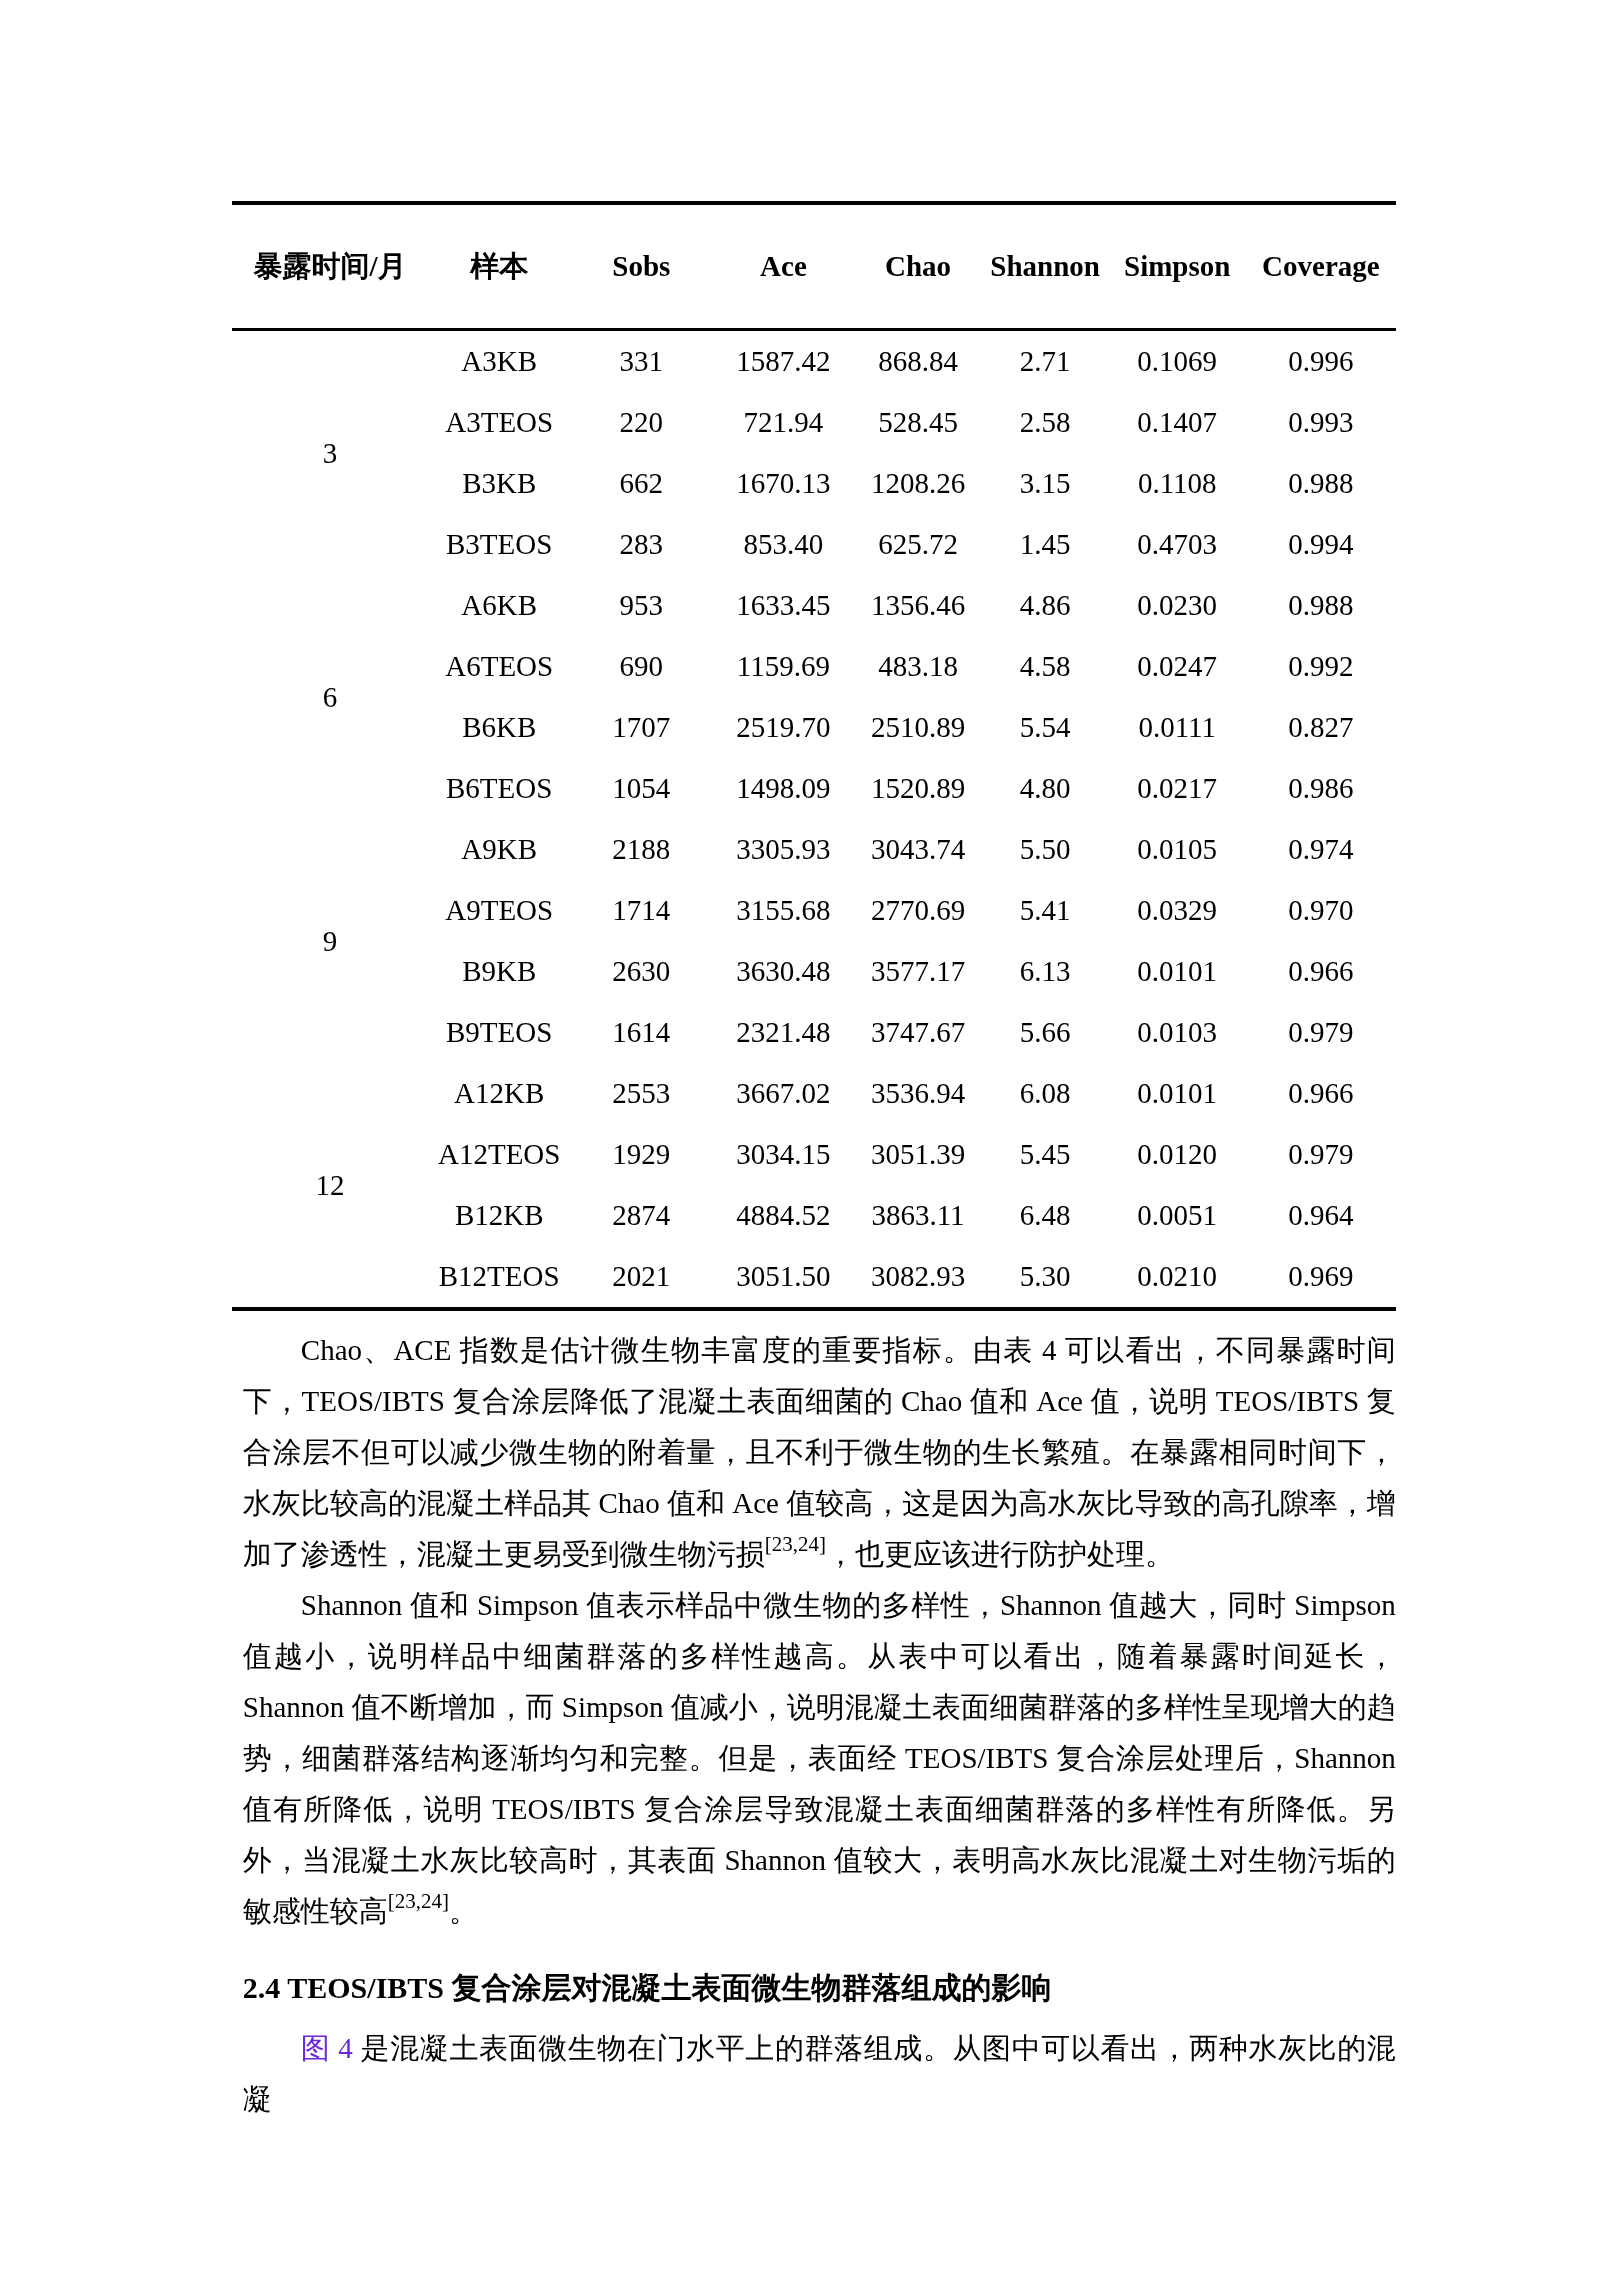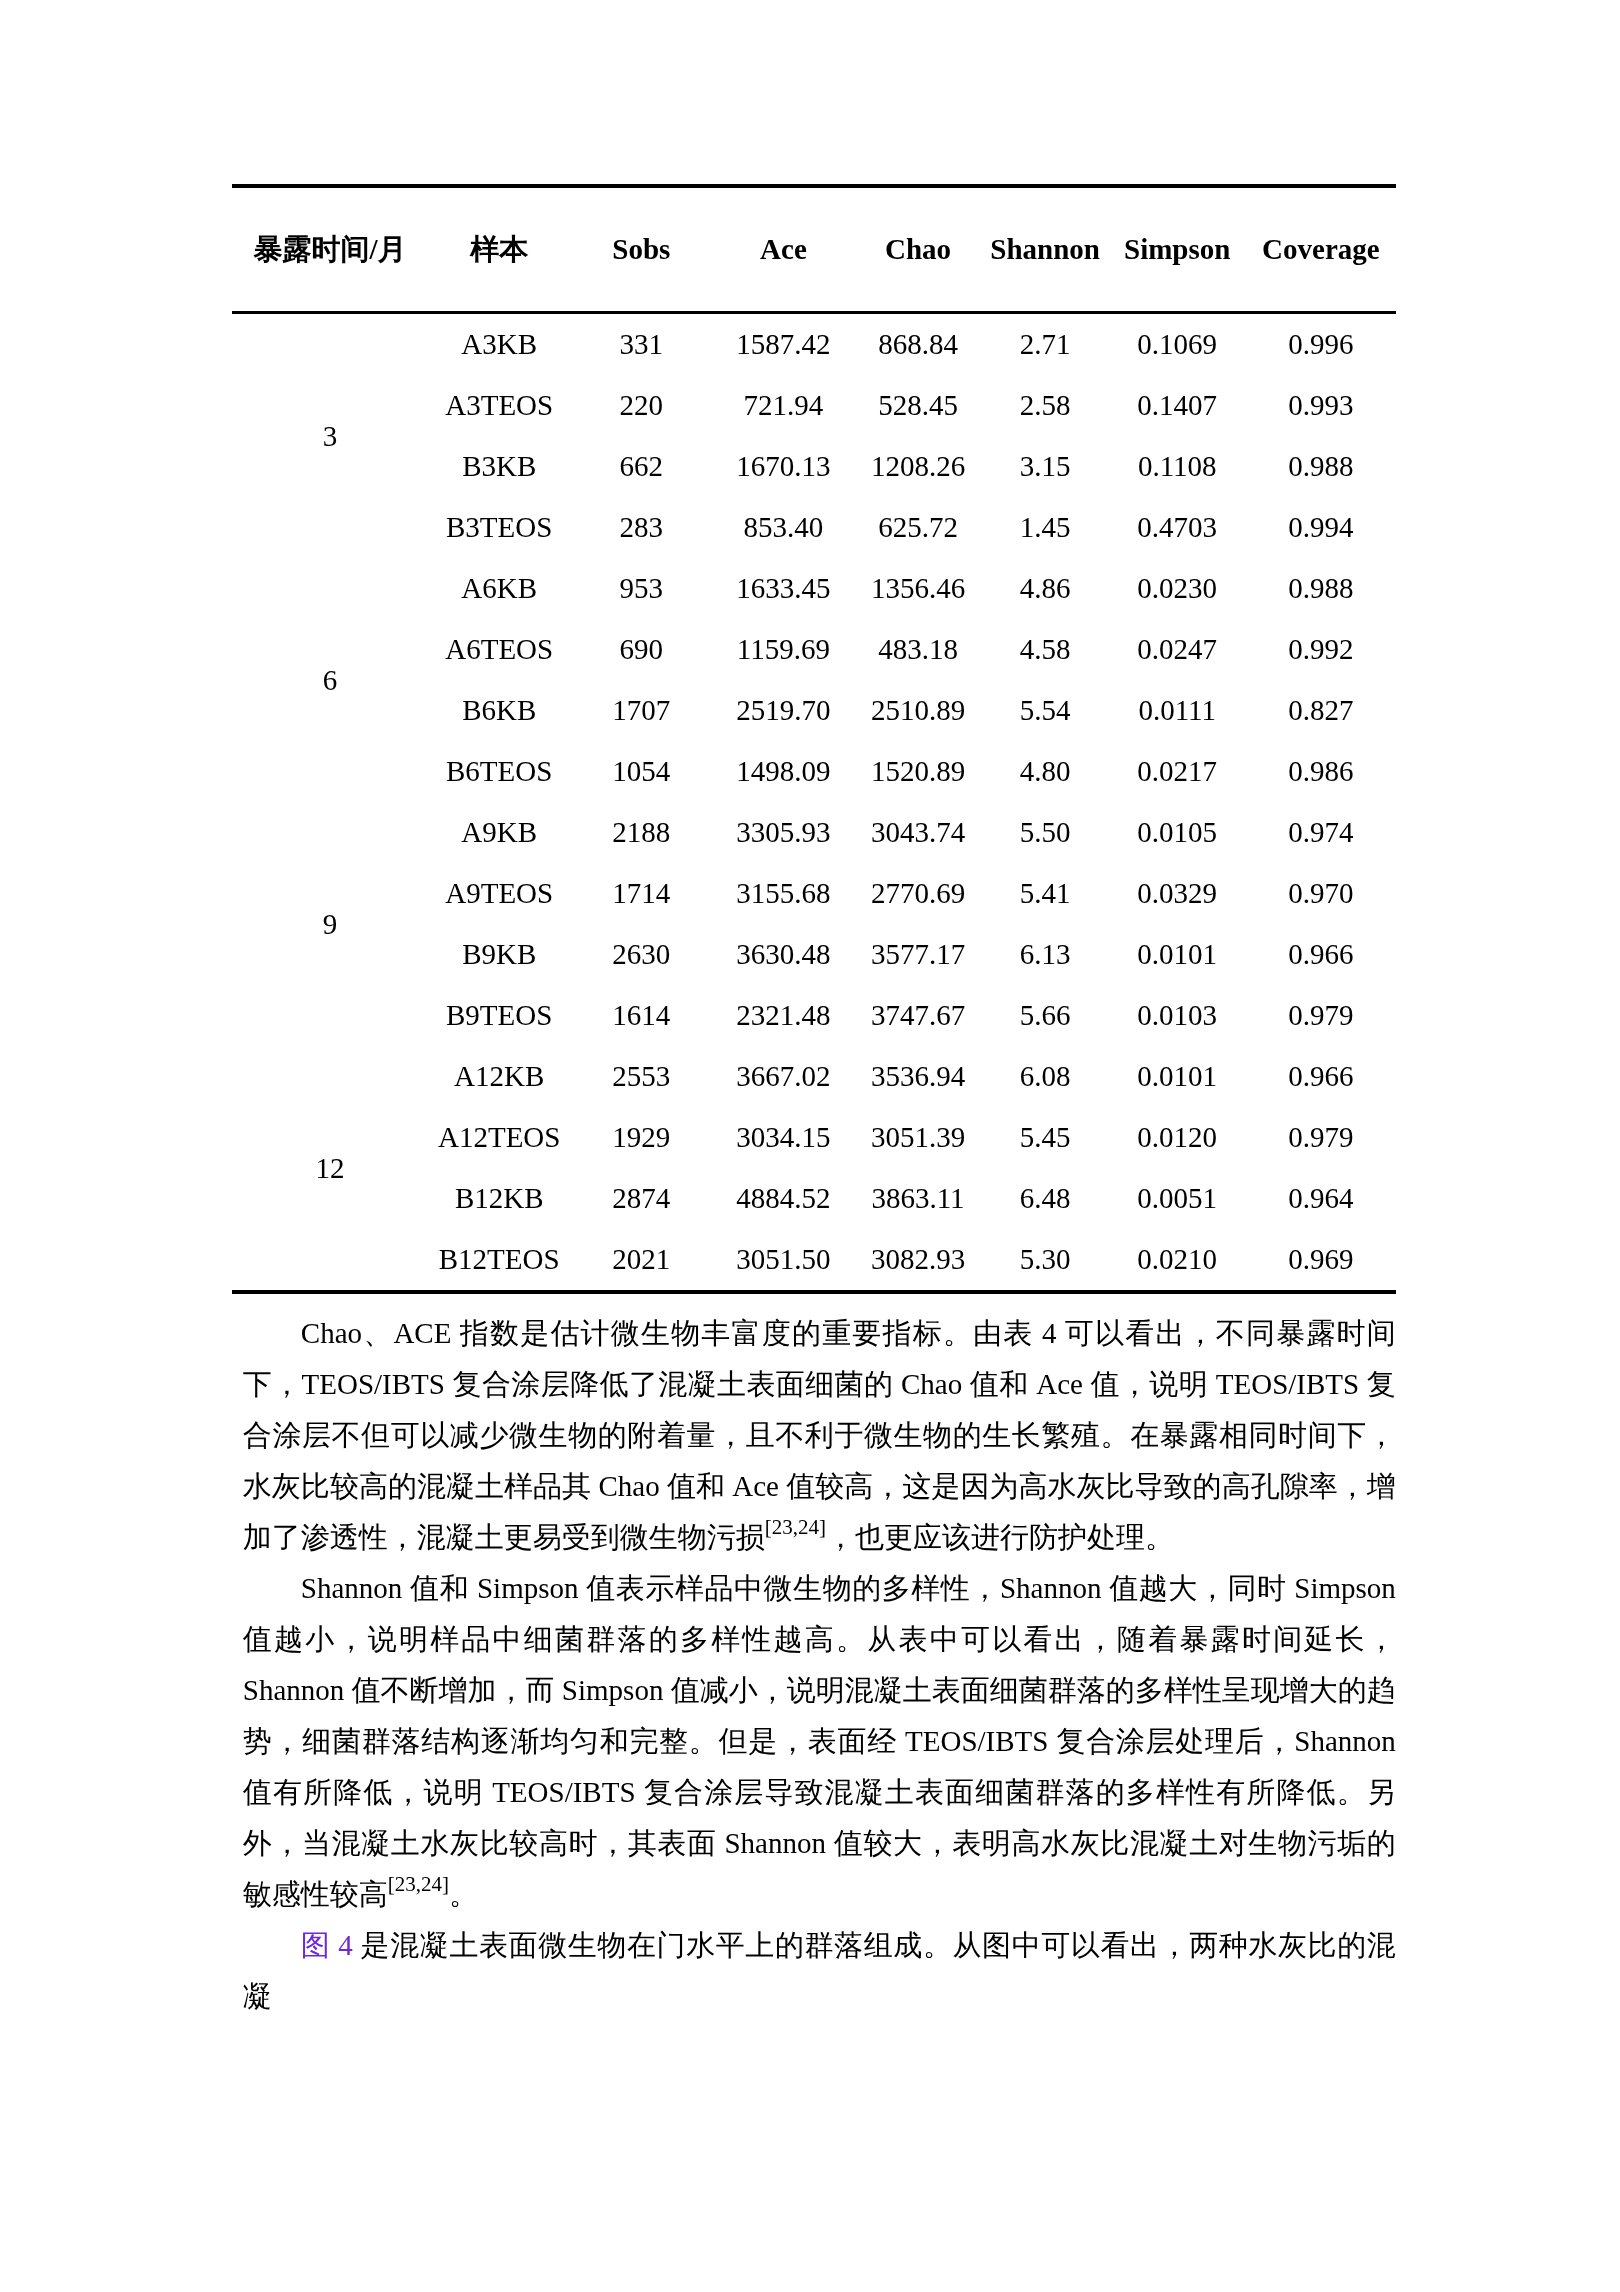--- a/index.html
+++ b/index.html
@@ -11,21 +11,21 @@
     width: 1620px;
     height: 2293px;
     position: relative;
     font-family: "Liberation Serif", "DejaVu Serif", serif;
     color: #000000;
     overflow: hidden;
   }
   .content {
     position: absolute;
     left: 232px;
-    top: 184px;
+    top: 201px;
     width: 1164px;
   }
   
   table.diversity {
     border-collapse: collapse;
     width: 1164px;
     border-top: 4.9px solid #000;
     border-bottom: 4.9px solid #000;
     table-layout: fixed;
   }
@@ -261,18 +261,19 @@
         <td>0.969</td>
       </tr>
     </tbody>
   </table>
 
   <div class="bodytext">
     <p><span>Chao、ACE 指数是估计微生物丰富度的重要指标。由表 4 可以看出，不同暴露时间下，TEOS/IBTS 复合涂层降低了混凝土表面细菌的 Chao 值和 Ace 值，说明 TEOS/IBTS 复合涂层不但可以减少微生物的附着量，且不利于微生物的生长繁殖。在暴露相同时间下，水灰比较高的混凝土样品其 Chao 值和 Ace 值较高，这是因为高水灰比导致的高孔隙率，增加了渗透性，混凝土更易受到微生物污损</span><sup class="cite">[23,24]</sup><span>，也更应该进行防护处理。</span></p>
 
     <p><span>Shannon 值和 Simpson 值表示样品中微生物的多样性，Shannon 值越大，同时 Simpson 值越小，说明样品中细菌群落的多样性越高。从表中可以看出，随着暴露时间延长，Shannon 值不断增加，而 Simpson 值减小，说明混凝土表面细菌群落的多样性呈现增大的趋势，细菌群落结构逐渐均匀和完整。但是，表面经 TEOS/IBTS 复合涂层处理后，Shannon 值有所降低，说明 TEOS/IBTS 复合涂层导致混凝土表面细菌群落的多样性有所降低。另外，当混凝土水灰比较高时，其表面 Shannon 值较大，表明高水灰比混凝土对生物污垢的敏感性较高</span><sup class="cite">[23,24]</sup><span>。</span></p>
 
+    <h3 class="sec">2.4 TEOS/IBTS 复合涂层对混凝土表面微生物群落组成的影响</h3>
 
     <p><span class="figref">图 4</span><span> 是混凝土表面微生物在门水平上的群落组成。从图中可以看出，两种水灰比的混凝</span></p>
   </div>
 
 </div>
 
 
 </body></html>

